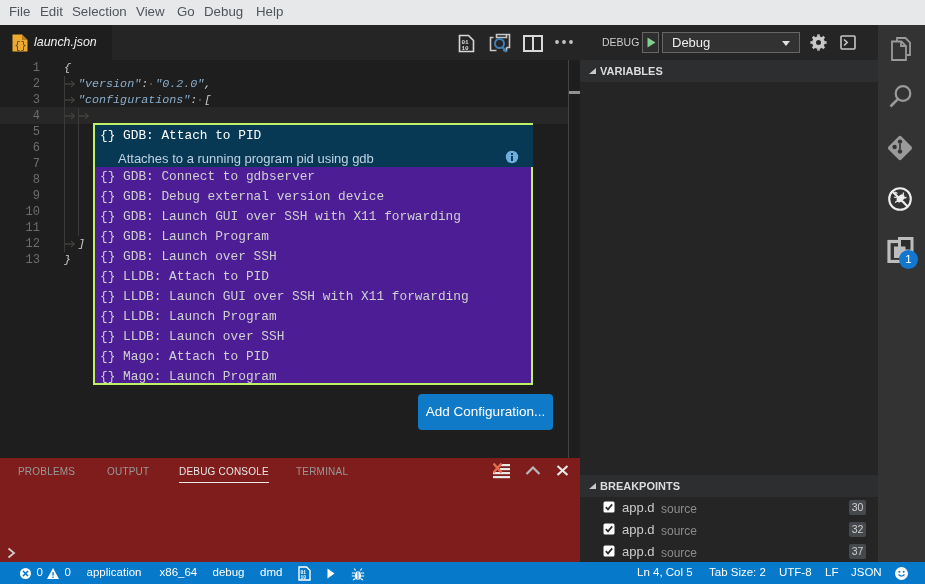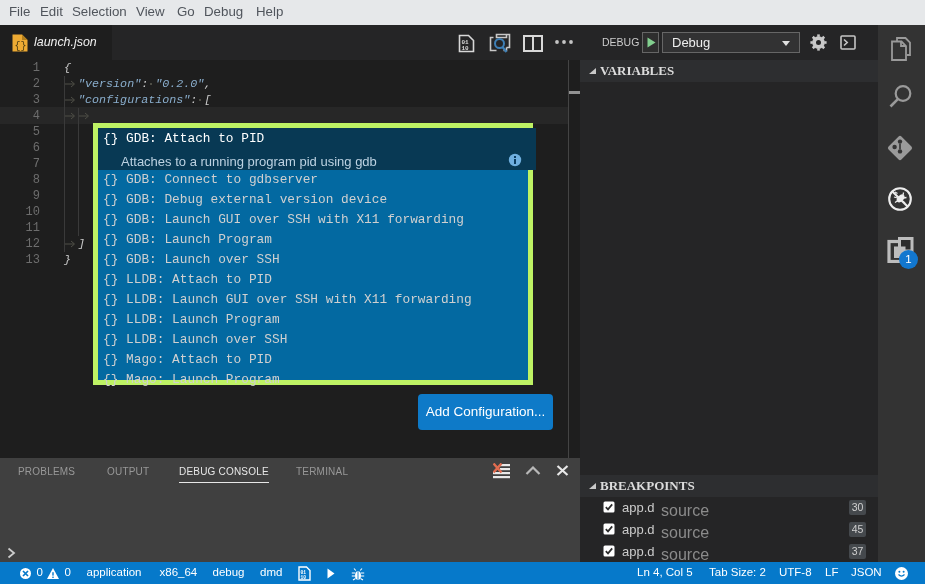--- a/index.html
+++ b/index.html
@@ -22,43 +22,43 @@
   .code { position:absolute; left:64px; color:#c9c9c9;
     font-family:"Liberation Mono",monospace; font-size:11.7px; line-height:16px;
     font-style:italic; white-space:pre; }
   .str { color:#8aaecd; }
   .ws { color:#3f3f3f; font-style:normal; }
   #curline { left:0; top:47px; width:568px; height:17px; background:#272727; }
   .guide { position:absolute; width:1px; background:#3a3a3a; }
   #ruler-line { left:568px; top:0; width:1px; height:398px; background:#444444; }
   #ruler-cursor { left:569px; top:31px; width:11px; height:3px; background:#929292; }
   
-  #suggest { left:93px; top:63px; width:440px; height:262px; background:#0369a1;
-    border:5px solid #bef264; font-family:"Liberation Mono",monospace;
+  #suggest { left:93px; top:63px; width:440px; height:262px; background:#4c1d95;
+    border:2px solid #bef264; font-family:"Liberation Mono",monospace;
     font-size:12.8px; color:#d0d0d0; }
   #suggest .sel { position:absolute; left:0; top:0; width:438px; height:42px; background:#083954; }
   .srow { position:absolute; left:5px; line-height:20px; white-space:pre; }
   #sdoc { position:absolute; left:23px; top:26px; width:380px;
     font-family:"Liberation Sans",sans-serif; font-size:13px; color:#bdd2e2; }
   
   #addbtn { left:418px; top:394px; width:135px; height:36px; background:#0e7ac8;
     border-radius:4px; color:#ffffff; font-size:13.5px; text-align:center;
     line-height:36px; }
   
-  #panel { left:0; top:458px; width:580px; height:104px; background:#404040; }
+  #panel { left:0; top:458px; width:580px; height:104px; background:#7f1d1d; }
   .ptab { position:absolute; top:8px; font-size:10px; letter-spacing:0.2px; color:#989898; }
   .ptab.active { color:#e7e7e7; border-bottom:1px solid #e7e7e7; padding-bottom:5px; }
   
   #sidebar { left:580px; top:25px; width:298px; height:537px; background:#252526; }
   .sect-h { position:absolute; left:0; width:298px; height:22px; background:#2d2e30;
-    color:#dcdcdc; font-size:13px; font-weight:bold; line-height:22px;font-family:Liberation Serif, serif; }
+    color:#dcdcdc; font-size:11px; font-weight:bold; line-height:22px; }
   .sect-h .tt { position:absolute; left:20px; }
   .sect-h svg { position:absolute; left:9px; top:8px; }
   .bp-name { position:absolute; left:42px; font-size:13px; color:#cccccc; }
-  .bp-src { position:absolute; left:81px; font-size:16px; color:#8b8b8b; }
+  .bp-src { position:absolute; left:81px; font-size:12px; color:#8b8b8b; }
   .bp-badge { position:absolute; left:269px; width:17px; height:15px; background:#45494d;
     border-radius:2px; color:#d0d0d0; font-size:10.5px; text-align:center; line-height:15px; }
   
   #activitybar { left:878px; top:25px; width:47px; height:537px; background:#333333; }
   
   #statusbar { left:0; top:562px; width:925px; height:22px; background:#0679ca;
     color:#ffffff; font-size:11.5px; }
   .st { position:absolute; top:4px; }
 </style>
 </head>
@@ -253,21 +253,21 @@
         <span class="bp-src" style="top:5px">source</span>
       <div class="bp-badge" style="top:3px">30</div>
     </div>
     <div class="abs" style="top:494px;left:0;width:298px;height:22px;">
       <svg class="abs" style="left:23px;top:4px" width="12" height="12" viewBox="0 0 12 12">
         <rect x="0.5" y="0.5" width="11" height="11" rx="1.5" fill="#ffffff"></rect>
         <path d="M2.8 6.2 L5 8.4 L9.2 3.4" fill="none" stroke="#2b2b2b" stroke-width="1.7"></path>
       </svg>
       <span class="bp-name" style="top:3px">app.d</span>
         <span class="bp-src" style="top:5px">source</span>
-      <div class="bp-badge" style="top:3px">45</div>
+      <div class="bp-badge" style="top:3px">32</div>
     </div>
     <div class="abs" style="top:516px;left:0;width:298px;height:22px;">
       <svg class="abs" style="left:23px;top:4px" width="12" height="12" viewBox="0 0 12 12">
         <rect x="0.5" y="0.5" width="11" height="11" rx="1.5" fill="#ffffff"></rect>
         <path d="M2.8 6.2 L5 8.4 L9.2 3.4" fill="none" stroke="#2b2b2b" stroke-width="1.7"></path>
       </svg>
       <span class="bp-name" style="top:3px">app.d</span>
         <span class="bp-src" style="top:5px">source</span>
       <div class="bp-badge" style="top:3px">37</div>
     </div>

